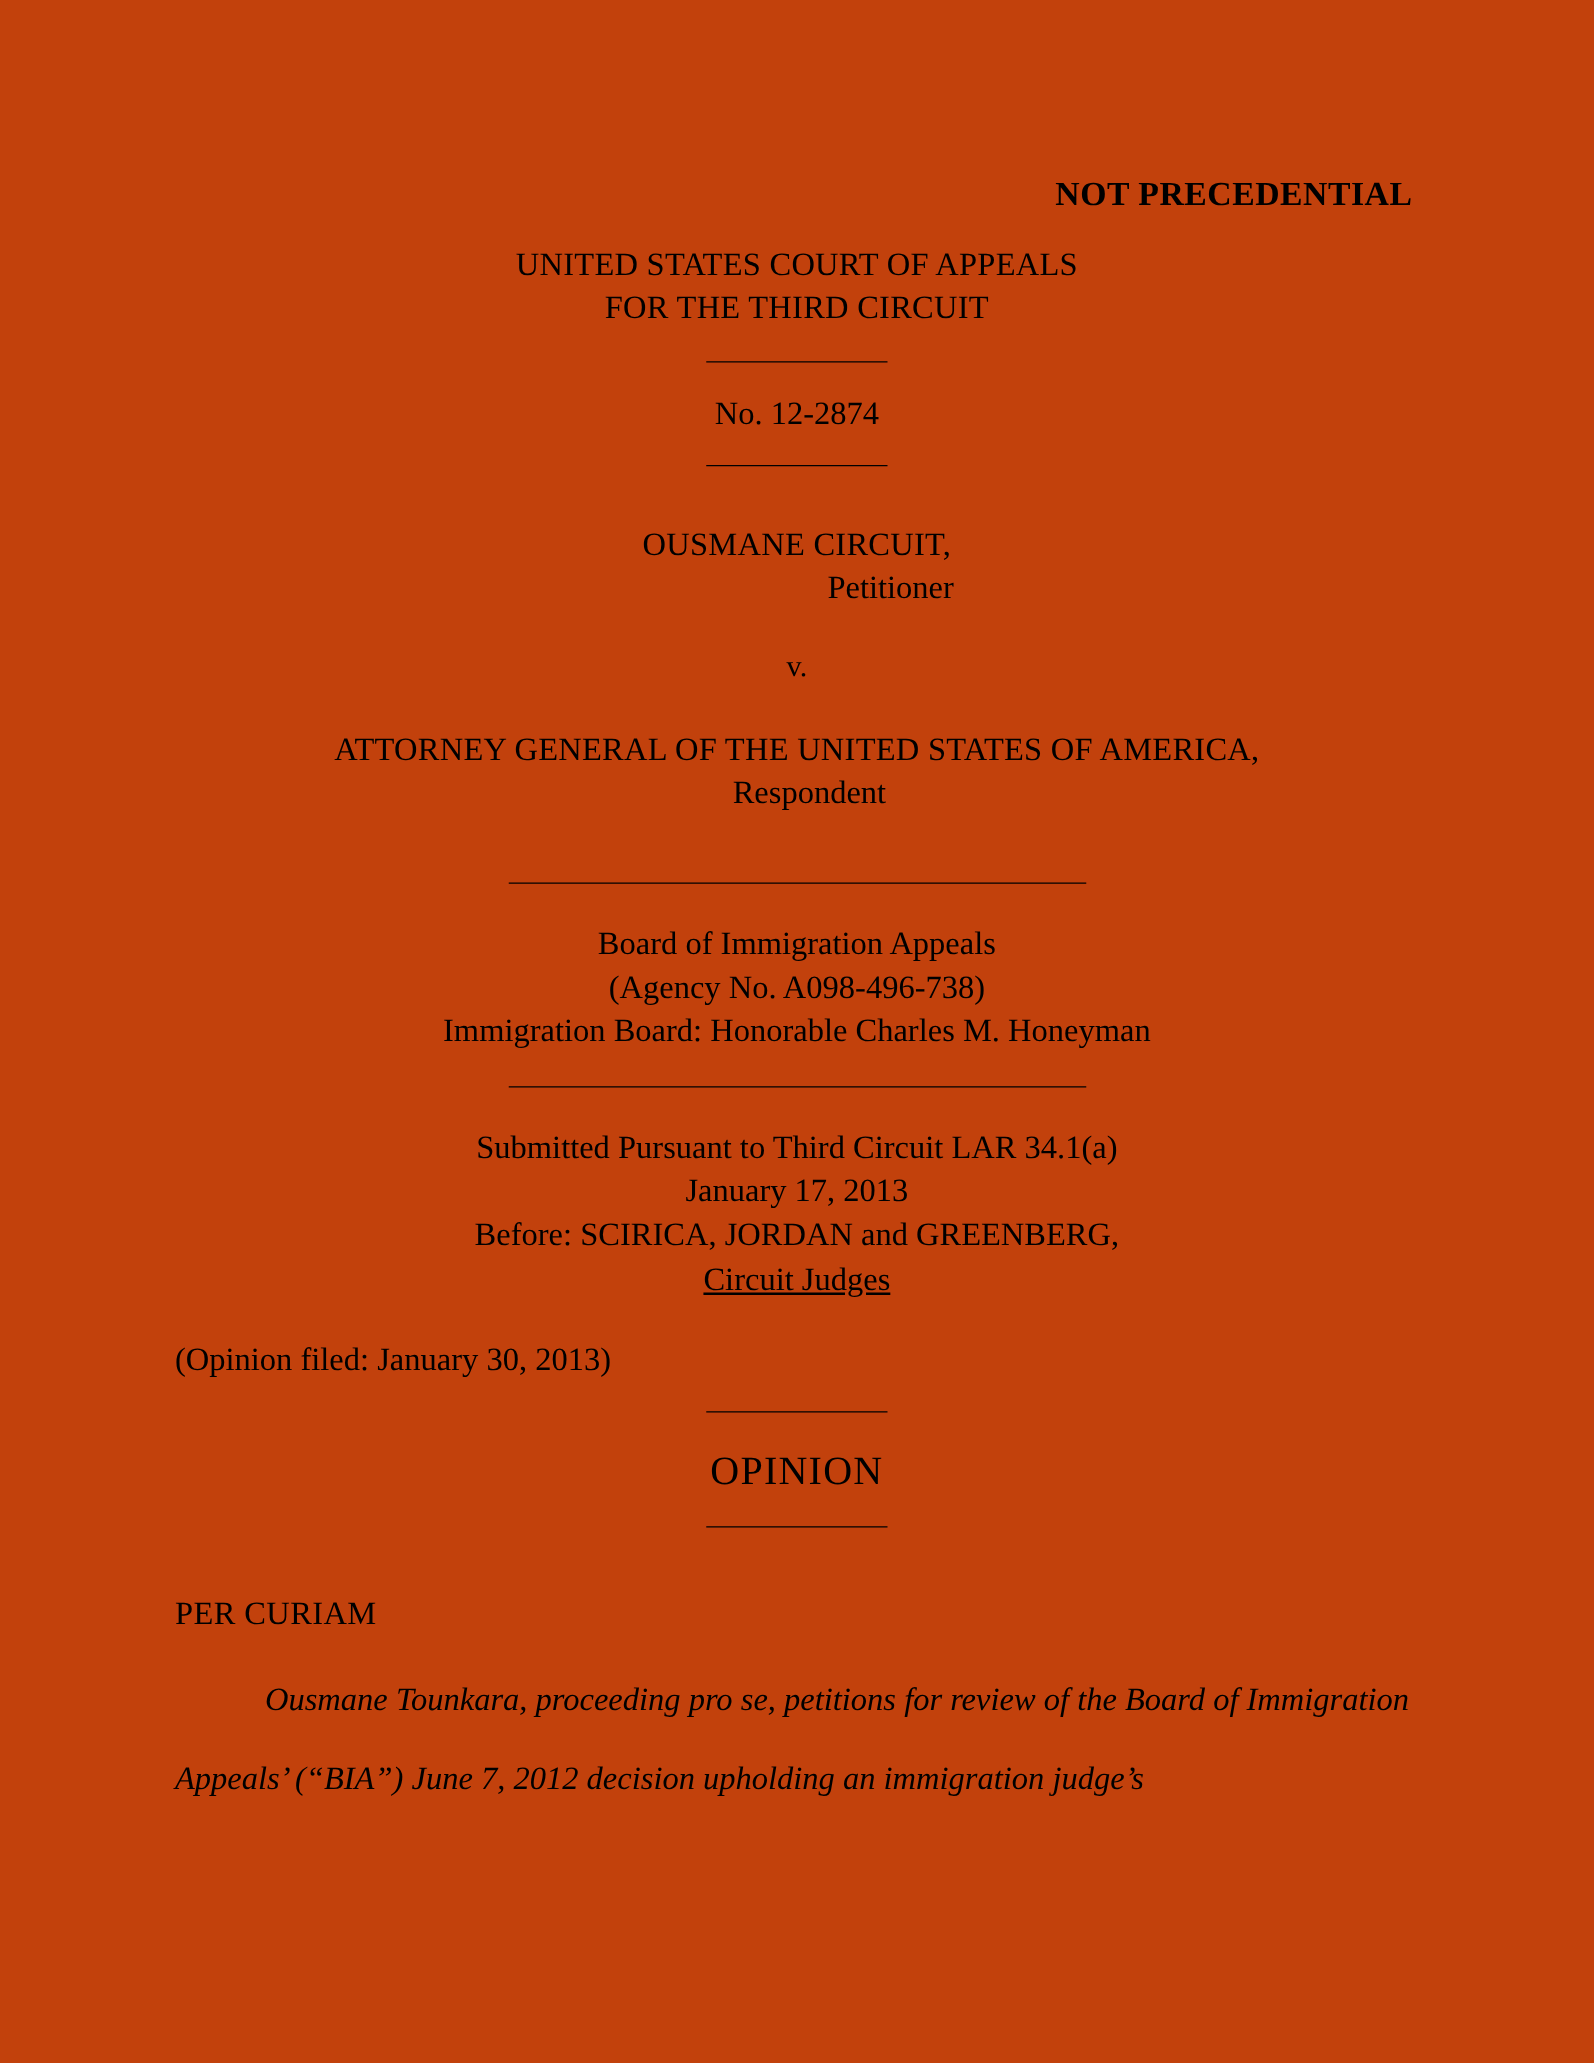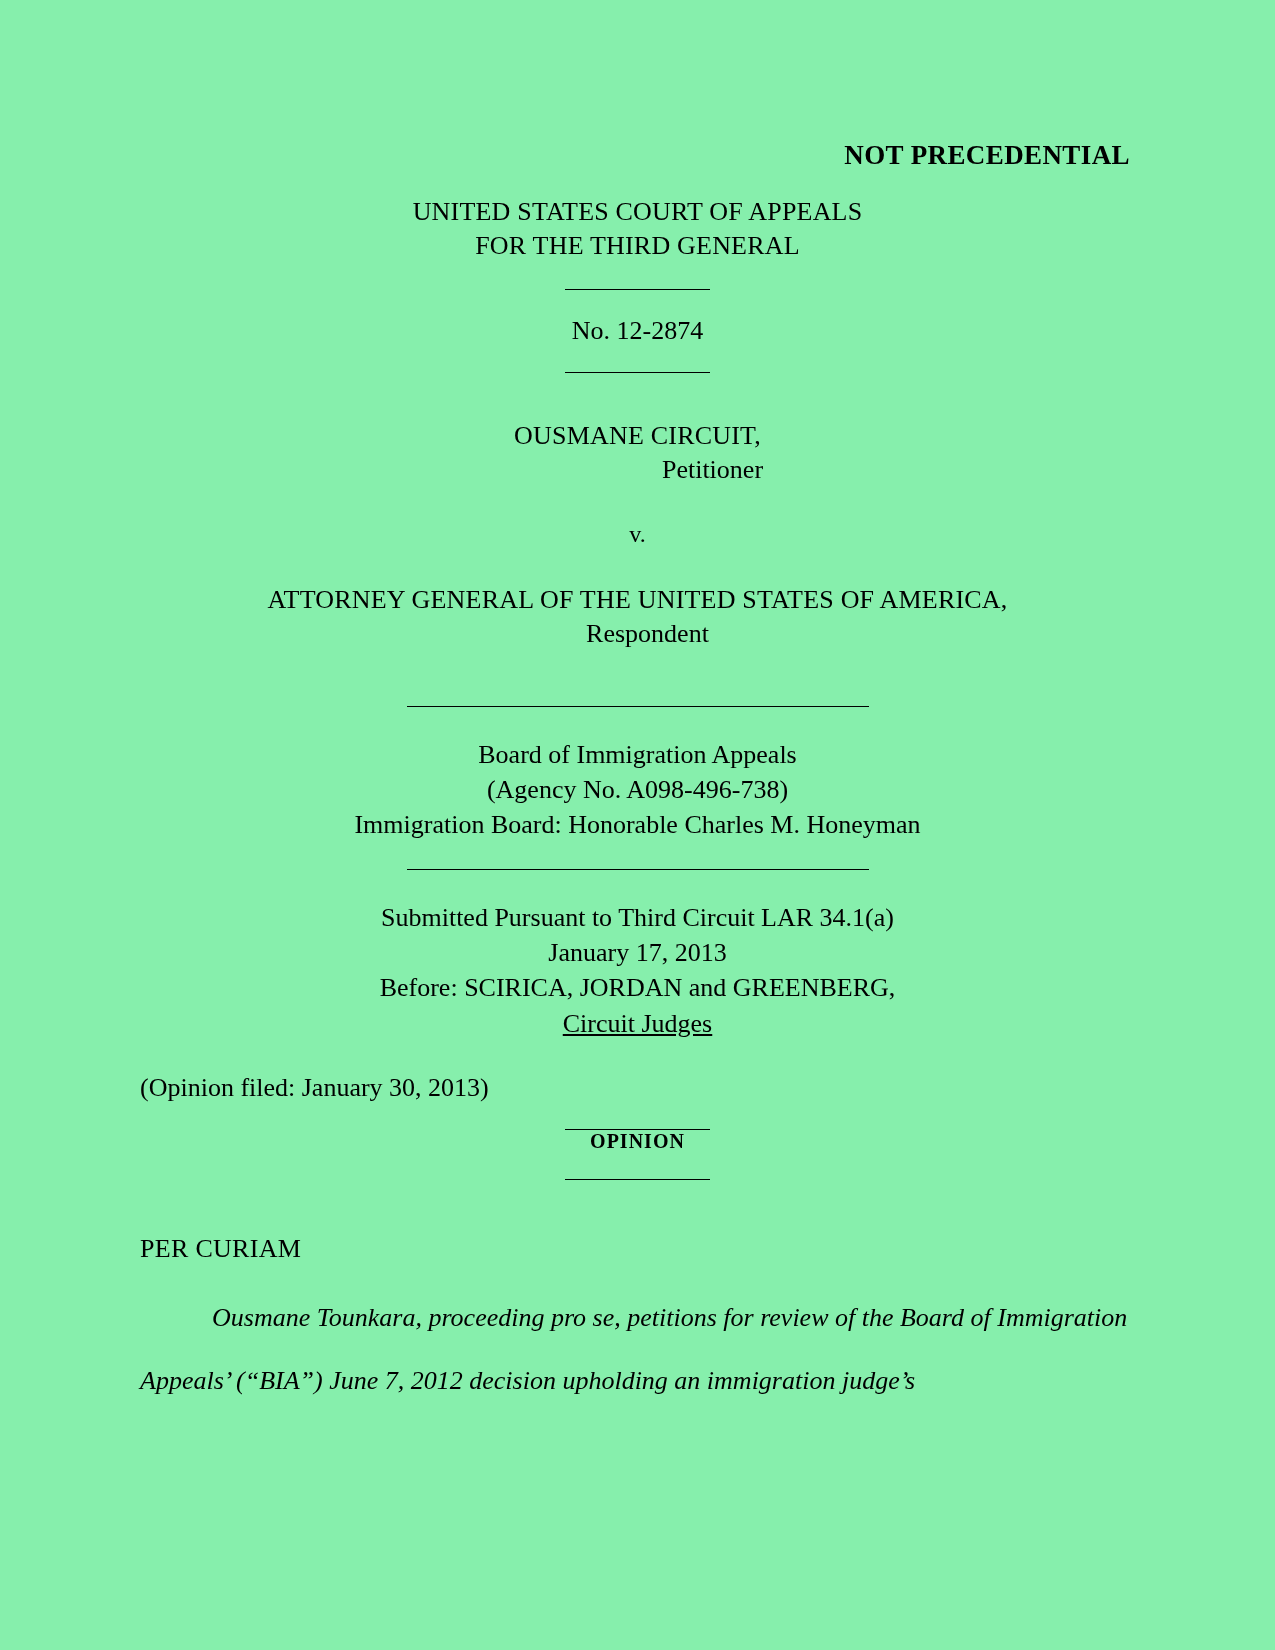--- a/index.html
+++ b/index.html
@@ -9,21 +9,21 @@
     background: #ffffff;
   }
   body {
     font-family: "Liberation Serif", "DejaVu Serif", serif;
     color: #000000;
   }
   .page {
     position: relative;
     width: 1275px;
     height: 1650px;
-    background: #86efac;
+    background: #c2410c;
     margin: 0 auto;
     overflow: hidden;
     box-sizing: border-box;
   }
   .content {
     position: absolute;
     left: 140px;
     top: 0;
     width: 995px;
   }
@@ -117,24 +117,24 @@
   .underline { text-decoration: underline; }
 
   .opinion-filed {
     text-align: left;
     font-size: 26px;
     margin-top: 32px;
   }
 
   .opinion-heading {
     text-align: center;
-    font-size: 20px;
+    font-size: 32px;
     letter-spacing: 1px;
+    margin-top: 28px;
     margin-bottom: 0;
-    font-weight: bold;
   }
 
   
   .per-curiam {
     font-size: 26px;
     margin-top: 54px;
     letter-spacing: 0.3px;
   }
   .body-para {
     font-size: 26px;
@@ -148,21 +148,21 @@
 </head>
 <body>
 
 <div class="page">
   <div class="content">
 
     <div class="not-precedential">NOT PRECEDENTIAL</div>
 
     <div class="court-block">
       <span class="court-line">UNITED STATES COURT OF APPEALS</span>
-      <span class="court-line">FOR THE THIRD GENERAL</span>
+      <span class="court-line">FOR THE THIRD CIRCUIT</span>
     </div>
 
     <hr class="rule-short">
 
     <div class="docket">No. 12-2874</div>
 
     <hr class="rule-short">
 
     <div class="caption">
       <span class="party-name">OUSMANE CIRCUIT,</span>

